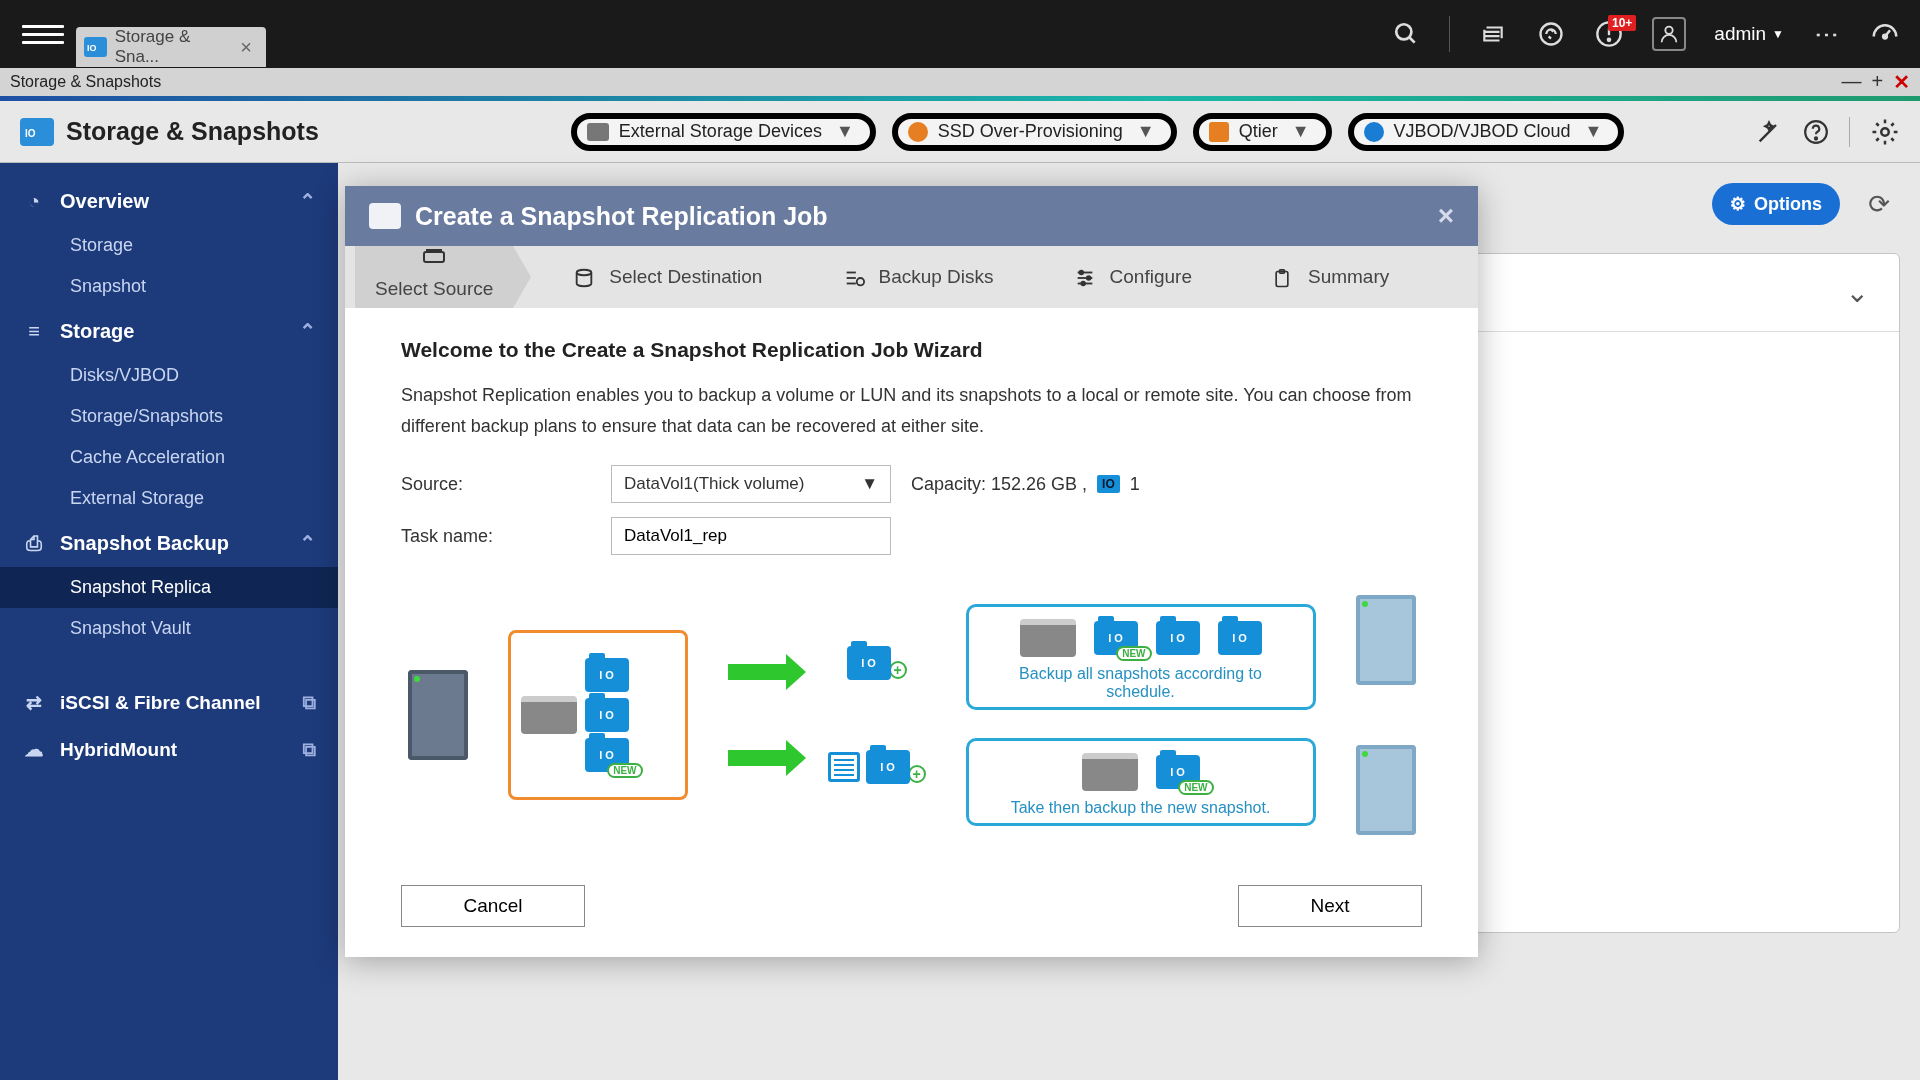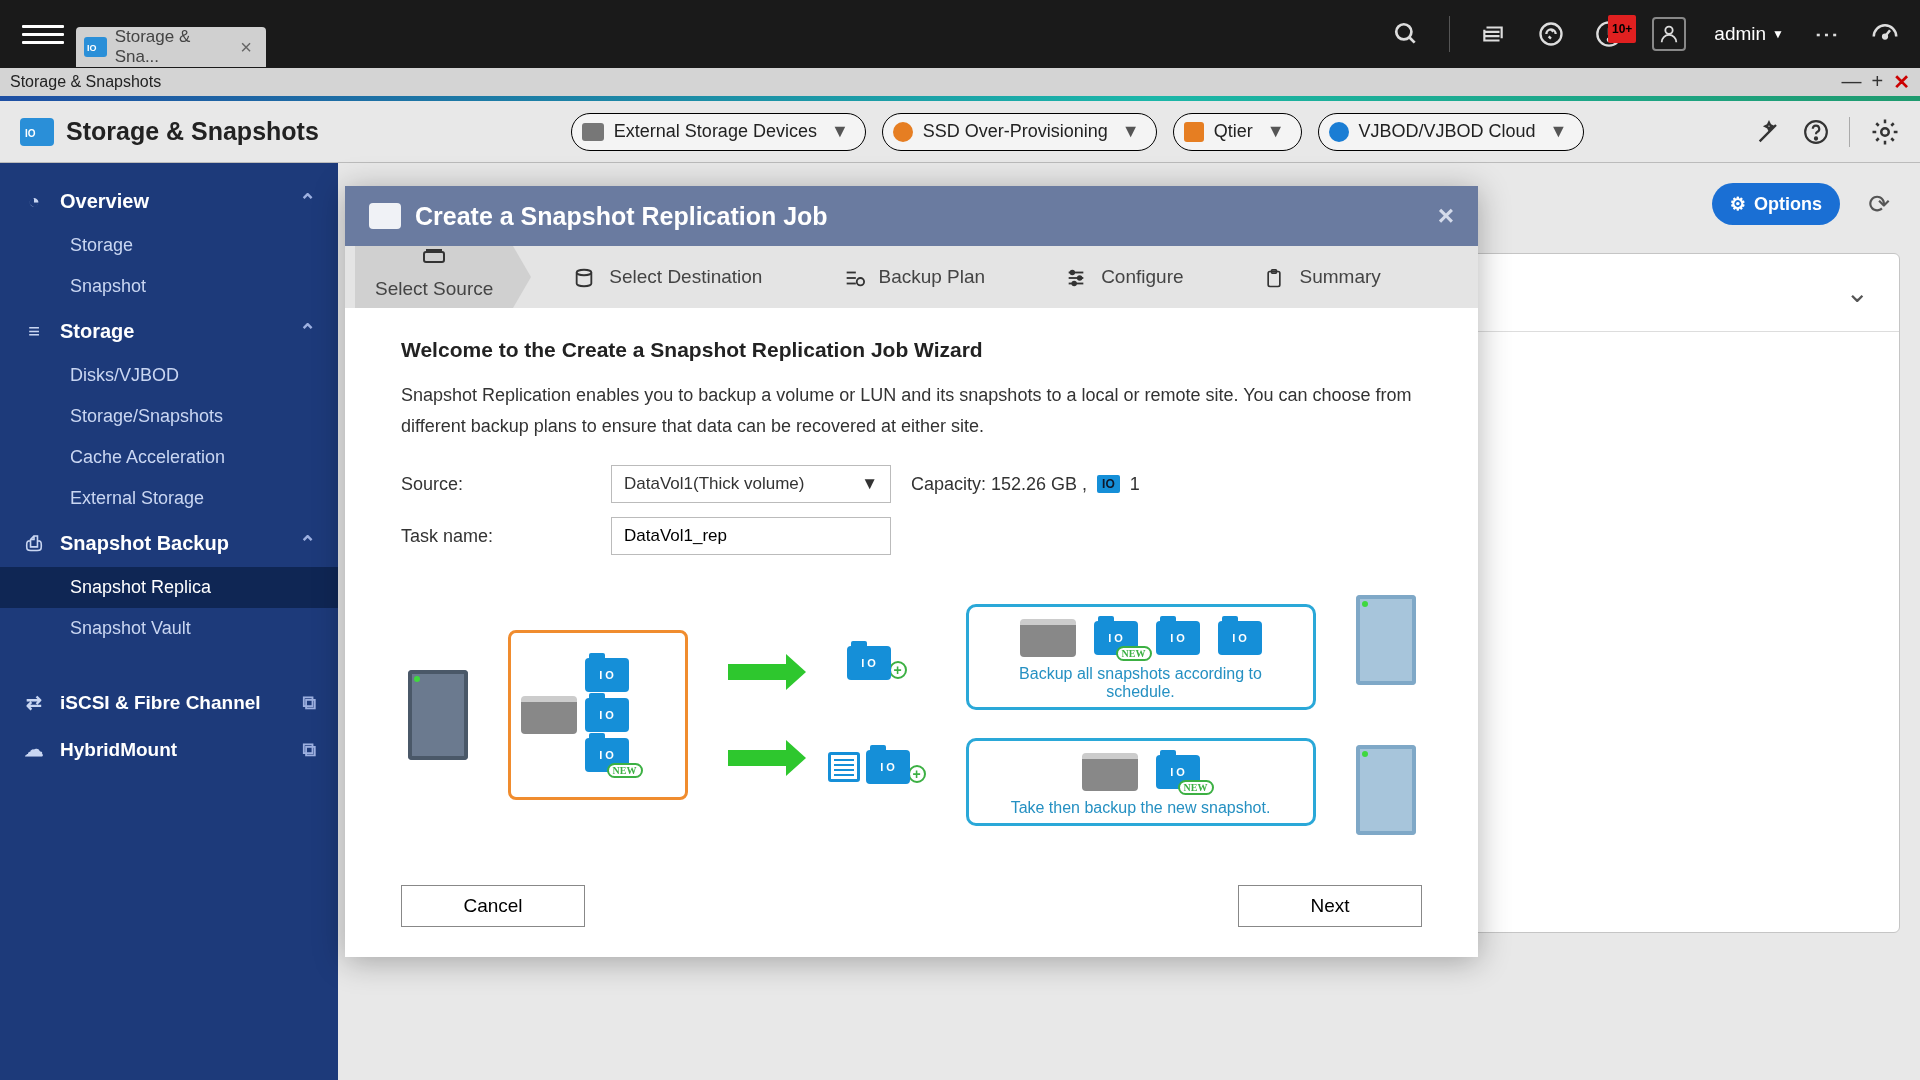--- a/index.html
+++ b/index.html
@@ -9,37 +9,37 @@
 .topbar { height: 68px; background: #1a1a1a; display: flex; align-items: center; color: #fff; padding: 0 10px; }
 .menu-btn { width: 42px; height: 42px; display: flex; flex-direction: column; justify-content: center; gap: 5px; cursor: pointer; margin: 0 12px; }
 .menu-btn span { height: 3px; background: #fff; border-radius: 1px; }
 .tab { background: #d0d0d0; height: 40px; padding: 0 14px 0 8px; display: flex; align-items: center; gap: 8px; color: #444; font-size: 17px; border-radius: 4px 4px 0 0; margin-top: 26px; position: relative; width: 190px;}
 .tab .tab-icon { width: 24px; height: 20px; background: #2a8fd8; border-radius: 3px; position: relative; }
 .tab .tab-icon::after { content: "IO"; color: #fff; font-size: 9px; font-weight: bold; position: absolute; left: 3px; top: 6px; }
 .tab .tab-close { margin-left: auto; color: #666; font-size: 20px; cursor: pointer; }
 .topbar-right { margin-left: auto; display: flex; align-items: center; gap: 28px; padding-right: 10px; }
 .topbar-right .ico { width: 30px; height: 30px; display: flex; align-items: center; justify-content: center; cursor: pointer; position: relative; color: #ddd; }
 .topbar-right .sep { width: 1px; height: 36px; background: #555; }
-.badge { position: absolute; top: -4px; right: -12px; background: #e02020; color: #000000; font-size: 12px; font-weight: bold; padding: 7px 4px; border-radius: 2px; }
+.badge { position: absolute; top: -4px; right: -12px; background: #e02020; color: #ffffff; font-size: 12px; font-weight: bold; padding: 1px 4px; border-radius: 2px; }
 .admin { color: #fff; font-size: 19px; display: flex; align-items: center; gap: 6px; cursor: pointer; }
 
 
 .winbar { height: 28px; background: #d4d4d4; display: flex; align-items: center; padding: 0 10px; font-size: 16px; color: #222; }
 .winbar .wb-right { margin-left: auto; display: flex; gap: 10px; font-size: 20px; color: #333; }
 .winbar .wb-right span { cursor: pointer; }
 .winbar .wb-right .close { color: #c00; font-weight: bold; }
 
 .gradbar { height: 5px; background: linear-gradient(90deg, #1e4fa3 0%, #1bb6a8 60%, #1e9a6e 100%); }
 
 
 .toolbar2 { height: 62px; background: #e8e8e8; display: flex; align-items: center; padding: 0 20px; gap: 16px; border-bottom: 1px solid #bbb; }
 .toolbar2 .title { display: flex; align-items: center; gap: 12px; font-size: 25px; font-weight: 700; color: #222; }
 .toolbar2 .title-icon { width: 34px; height: 28px; background: #2a8fd8; border-radius: 4px; position: relative; }
 .toolbar2 .title-icon::after { content: "IO"; color: #fff; font-size: 10px; font-weight: bold; position: absolute; left: 5px; top: 10px; }
-.dropbtn { height: 38px; border: 1px solid #000000; background: #f4f4f4; border-radius: 19px; padding: 0 16px 0 10px; display: flex; align-items: center; gap: 10px; font-size: 18px; color: #222; cursor: pointer; }
+.dropbtn { height: 38px; border: 6px solid #000000; background: #f4f4f4; border-radius: 19px; padding: 0 16px 0 10px; display: flex; align-items: center; gap: 10px; font-size: 18px; color: #222; cursor: pointer; }
 .dropbtn .caret { margin-left: 4px; color: #555; }
 .dropbtn .di { width: 22px; height: 18px; background: #777; border-radius: 3px; }
 .di.ssd { background: linear-gradient(#e67e22,#e67e22); border-radius: 50%; width:20px; height:20px;}
 .di.qtier { background: #e67e22; border-radius:3px; width:20px; height:20px;}
 .di.vjbod { background: #1a7dd4; border-radius:50%; width:20px; height:20px;}
 .toolbar2 .right { margin-left: auto; display: flex; align-items: center; gap: 20px; color: #333; font-size: 24px; }
 .toolbar2 .right .ico { cursor: pointer; }
 .toolbar2 .right .sep2 { width: 1px; height: 30px; background: #aaa; }
 
 
@@ -82,21 +82,21 @@
 
 .diagram { margin-top: 30px; height: 260px; display: flex; align-items: center; justify-content: center; gap: 40px; position: relative; }
 .nas { width: 60px; height: 90px; background: #6b7a8f; border-radius: 4px; position: relative; box-shadow: inset 0 0 0 4px #4a5868; }
 .nas::before { content: ""; position: absolute; top: 6px; left: 6px; width: 6px; height: 6px; background: #3fd83f; border-radius: 50%; }
 .nas.light { background:#a7c5db; box-shadow: inset 0 0 0 4px #7fa8c7;}
 .srcbox { width: 180px; height: 170px; border: 3px solid #f08c2e; border-radius: 8px; display: flex; align-items: center; gap: 8px; padding: 10px; }
 .disk-ic { width: 56px; height: 38px; background: #888; border-radius: 4px; border-top: 6px solid #ccc; }
 .snap-col { display: flex; flex-direction: column; gap: 6px; }
 .snap { width: 44px; height: 34px; background: #158fd8; border-radius: 4px; color:#fff; font-size:11px; font-weight:bold; display:flex; align-items:center; justify-content:center; position:relative;}
 .snap::before{content:""; position:absolute; top:-5px; left:4px; width:16px; height:6px; background:#158fd8; border-radius:2px 2px 0 0;}
-.newb { position: absolute; bottom: -6px; right: -14px; background: #fff; border: 2px solid #3cb043; color: #3cb043; font-size: 10px; font-weight: bold; border-radius: 10px; padding: 0 4px; font-family: Liberation Serif, serif; }
+.newb { position: absolute; bottom: -6px; right: -14px; background: #fff; border: 2px solid #3cb043; color: #3cb043; font-size: 10px; font-weight: bold; border-radius: 10px; padding: 0 4px; }
 .arrow { width: 60px; height: 16px; background: #2ec72e; position: relative; }
 .arrow::after { content: ""; position: absolute; right: -18px; top: -10px; border-left: 20px solid #2ec72e; border-top: 18px solid transparent; border-bottom: 18px solid transparent; }
 .arrows-col { display: flex; flex-direction: column; gap: 70px; }
 .mid-icons { display: flex; flex-direction: column; gap: 70px; align-items: center; }
 .mid-row { display:flex; gap:6px; align-items:center;}
 .plus-circ { width:18px; height:18px; border:2px solid #3cb043; border-radius:50%; color:#3cb043; font-size:14px; line-height:14px; text-align:center; font-weight:bold; margin-left:-8px; margin-top:14px;}
 .cal-ic { width:32px; height:30px; border:3px solid #158fd8; border-radius:3px; position:relative;}
 .cal-ic::before{content:""; position:absolute; top:4px; left:3px; right:3px; bottom:3px; background: repeating-linear-gradient(#158fd8 0 2px, transparent 2px 5px);}
 .destbox { width: 350px; border: 3px solid #2aa8d8; border-radius: 10px; padding: 12px 18px 6px; display:flex; flex-direction:column; align-items:center;}
 .destbox .row { display: flex; align-items: center; gap: 18px; }
@@ -313,21 +313,21 @@
       </div>
     <div class="step">
         <span class="step-ico">
           <svg width="24" height="22" viewBox="0 0 24 24" fill="none" stroke="#333" stroke-width="2">
             <line x1="4" y1="6" x2="14" y2="6"></line>
             <line x1="4" y1="12" x2="14" y2="12"></line>
             <line x1="4" y1="18" x2="14" y2="18"></line>
             <circle cx="19" cy="16" r="4"></circle>
           </svg>
         </span>
-        <span>Backup Plan</span>
+        <span>Backup Disks</span>
       </div>
     <div class="step">
         <span class="step-ico">
           <svg width="22" height="22" viewBox="0 0 24 24" fill="none" stroke="#333" stroke-width="2">
             <line x1="4" y1="6" x2="20" y2="6"></line>
             <line x1="4" y1="12" x2="20" y2="12"></line>
             <line x1="4" y1="18" x2="20" y2="18"></line>
             <circle cx="8" cy="6" r="2" fill="#333"></circle>
             <circle cx="16" cy="12" r="2" fill="#333"></circle>
             <circle cx="10" cy="18" r="2" fill="#333"></circle>

